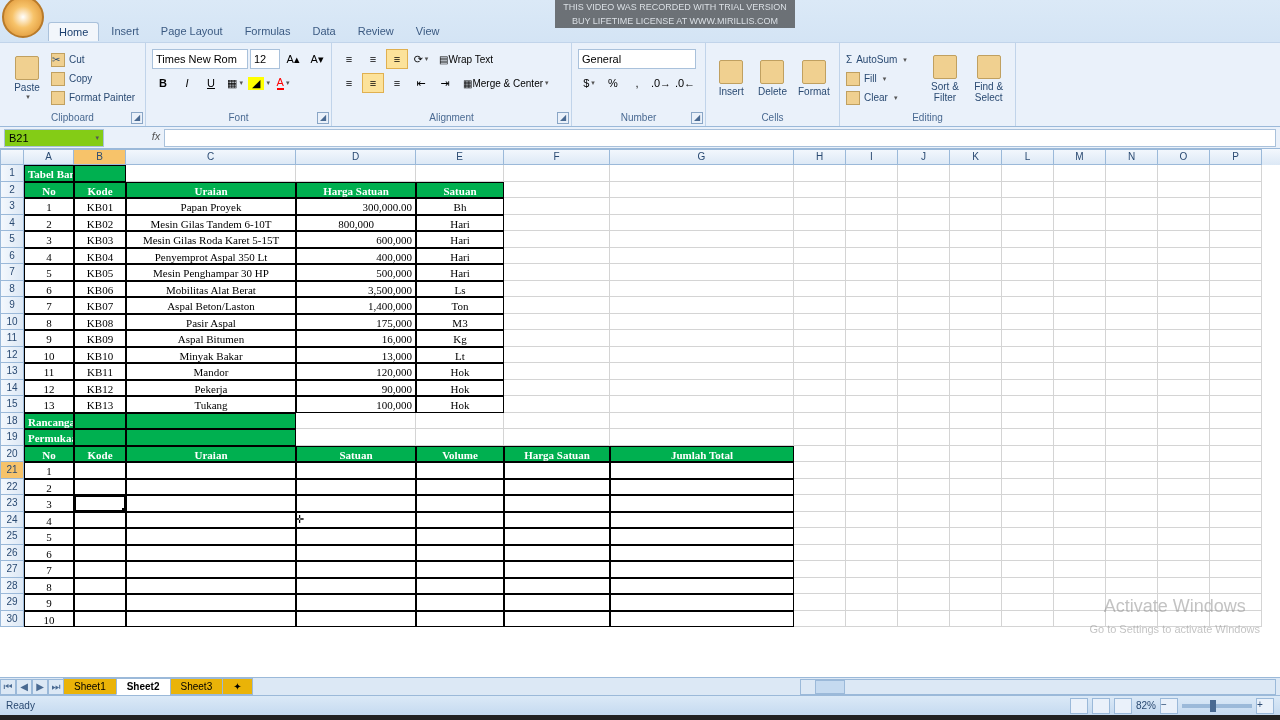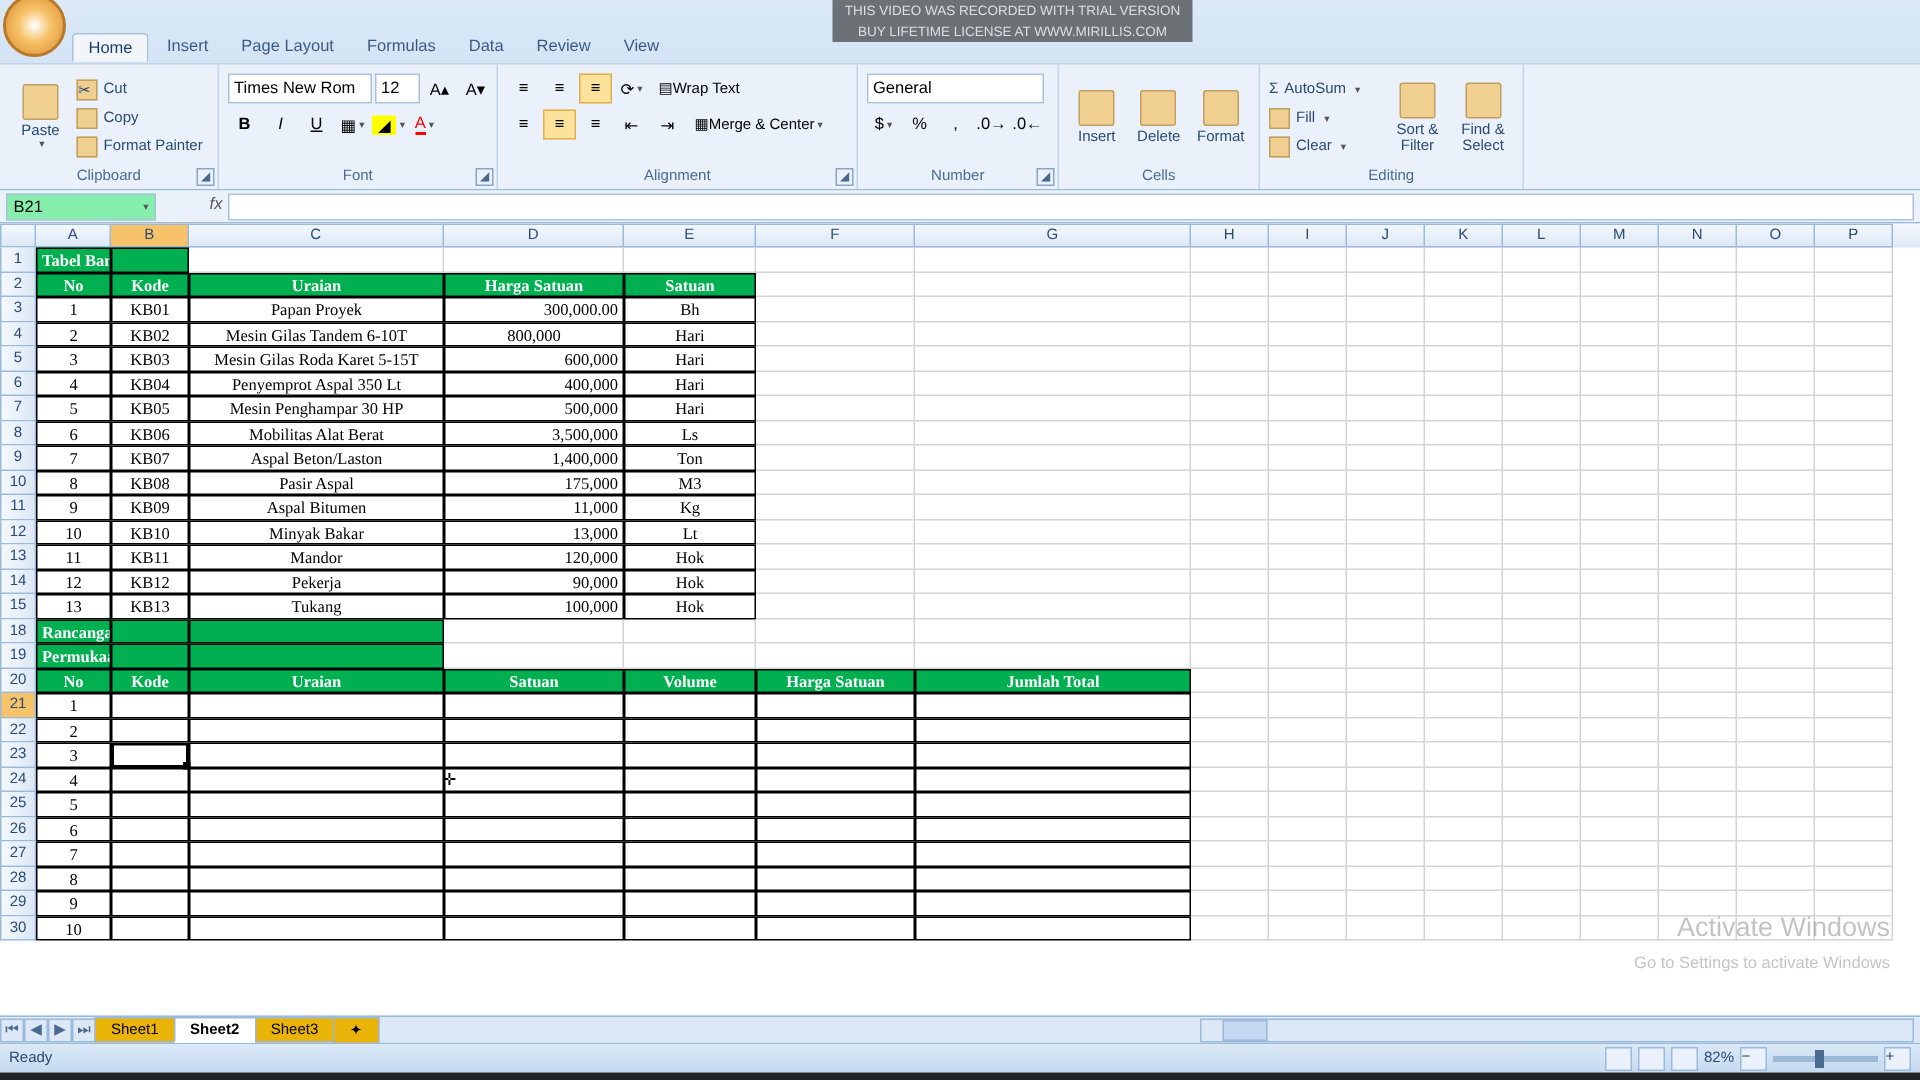--- a/index.html
+++ b/index.html
@@ -13,22 +13,22 @@
 .group{border-right:1px solid #c1d4ea;padding:2px 6px;display:flex;flex-direction:column;justify-content:space-between;position:relative}
 .group-label{text-align:center;font-size:10px;color:#4a6a92;padding-bottom:1px}
 .group-content{flex:1;display:flex;align-items:center;gap:3px}
 .big-btn{display:flex;flex-direction:column;align-items:center;justify-content:center;width:42px;height:64px;font-size:10px;color:#2a4a72;text-align:center;line-height:1.1}
 .big-btn .ico{width:24px;height:24px;margin-bottom:2px;background:#f0d090;border:1px solid #c0a060;border-radius:2px}
 .small-row{display:flex;gap:2px;align-items:center}
 .small-btn{width:22px;height:20px;border:1px solid transparent;display:flex;align-items:center;justify-content:center;font-size:11px}
 .combo{border:1px solid #a9c1db;background:#fff;height:20px;font-size:11px;padding:1px 3px}
 .dialog-launcher{position:absolute;right:2px;bottom:2px;width:12px;height:12px;border:1px solid #8aa6c6;font-size:8px;text-align:center;line-height:10px;color:#4a6a92}
 .namebox-row{display:flex;align-items:center;height:22px;border-bottom:1px solid #9bb9d9;background:#eaf1fa}
-.namebox{width:100px;border:1px solid #a9c1db;background:#86efac;margin:0 4px;height:18px;font-size:11px;padding:1px 4px;display:flex;justify-content:space-between;align-items:center}
-.fx{width:16px;height:16px;font-style:italic;color:#555;text-align:center;margin-left:28px}
+.namebox{width:100px;border:1px solid #a9c1db;background:#84cc16;margin:0 4px;height:18px;font-size:11px;padding:1px 4px;display:flex;justify-content:space-between;align-items:center}
+.fx{width:16px;height:16px;font-style:italic;color:#555;text-align:center;margin-left:40px}
 .formula-bar{flex:1;border:1px solid #a9c1db;background:#fff;height:18px;margin-right:4px}
 .grid-area{position:relative;height:528px;overflow:hidden}
 .col-headers{display:flex;position:sticky;top:0;background:linear-gradient(#f4f8fd,#dce8f5);height:16px;font-size:10px}
 .corner{width:24px;border:1px solid #9bb9d9;background:linear-gradient(#f4f8fd,#dce8f5)}
 .ch{border:1px solid #9bb9d9;border-left:none;text-align:center;line-height:14px;color:#2a4a72}
 .ch.sel{background:#f7c36a}
 .rows{position:relative}
 .row{display:flex;height:16.5px}
 .rh{width:24px;border:1px solid #9bb9d9;border-top:none;background:linear-gradient(90deg,#f4f8fd,#dce8f5);text-align:center;font-size:10px;line-height:15px;color:#2a4a72}
 .rh.sel{background:#f7c36a}
@@ -40,21 +40,21 @@
 .selected-cell::after{content:"";position:absolute;right:-3px;bottom:-3px;width:5px;height:5px;background:#000}
 .sheet-tabs{display:flex;align-items:center;height:18px;background:#dce8f5;border-top:1px solid #9bb9d9;font-size:10px}
 .nav-btn{width:16px;height:16px;border:1px solid #9bb9d9;text-align:center;line-height:14px;color:#4a6a92}
 .sheet-tab{padding:2px 10px;border:1px solid #9bb9d9;background:#eab308;margin-left:-1px}
 .sheet-tab.active{background:#fff;font-weight:bold;border-bottom-color:#fff}
 .status-bar{height:20px;background:linear-gradient(#dbe9f7,#c5daf0);display:flex;align-items:center;justify-content:space-between;padding:0 6px;font-size:10px;color:#2a4a72;border-top:1px solid #9bb9d9}
 .zoom-ctrl{display:flex;align-items:center;gap:4px}
 .view-btn{width:18px;height:16px;border:1px solid #9bb9d9;background:#eaf1fa}
 .taskbar{height:30px;background:#222;display:flex;align-items:center;gap:2px}
 .tb-item{width:40px;height:28px;display:flex;align-items:center;justify-content:center}
-.watermark{position:absolute;right:20px;bottom:70px;color:#888;font-size:18px;opacity:0.5;pointer-events:none;text-align:right}
+.watermark{position:absolute;right:20px;bottom:82px;color:#888;font-size:18px;opacity:0.5;pointer-events:none;text-align:center}
 .watermark small{font-size:11px}
 .overlay{position:absolute;left:555px;top:0;width:240px;height:90px;color:#888;z-index:20;opacity:0.65;text-align:center;font-size:9px;pointer-events:none}
 .overlay .bar{background:#333;color:#ddd;padding:2px;font-size:9px}
 .overlay .logo{font-size:34px;font-weight:bold;letter-spacing:4px;color:#777;margin-top:6px}
 .cursor-cross{position:absolute;left:295px;top:364px;z-index:4;font-size:11px;color:#000;pointer-events:none}
 .tri{font-size:7px;color:#555;margin-left:2px}
 .clip-col{display:flex;flex-direction:column;gap:1px;font-size:10px;color:#2a4a72}
 .clip-col div{display:flex;align-items:center;gap:4px;height:18px}
 .ico-sm{width:14px;height:14px;background:#f0d090;border:1px solid #c0a060;display:inline-block}
 .hscroll{position:absolute;right:4px;bottom:0;left:800px;height:16px;background:#dce8f5;border:1px solid #9bb9d9}
@@ -431,21 +431,21 @@
         <div class="cell cM"></div>
         <div class="cell cN"></div>
         <div class="cell cO"></div>
         <div class="cell cP"></div>
       </div>
       <div class="row">
         <div class="rh">11</div>
         <div class="cell cA bordered" style="text-align:center">9</div>
         <div class="cell cB bordered" style="text-align:center">KB09</div>
         <div class="cell cC bordered" style="text-align:center">Aspal Bitumen</div>
-        <div class="cell cD bordered" style="text-align:right">11,000</div>
+        <div class="cell cD bordered" style="text-align:right">16,000</div>
         <div class="cell cE bordered" style="text-align:center">Kg</div>
         <div class="cell cF"></div>
         <div class="cell cG"></div>
         <div class="cell cH"></div>
         <div class="cell cI"></div>
         <div class="cell cJ"></div>
         <div class="cell cK"></div>
         <div class="cell cL"></div>
         <div class="cell cM"></div>
         <div class="cell cN"></div>

